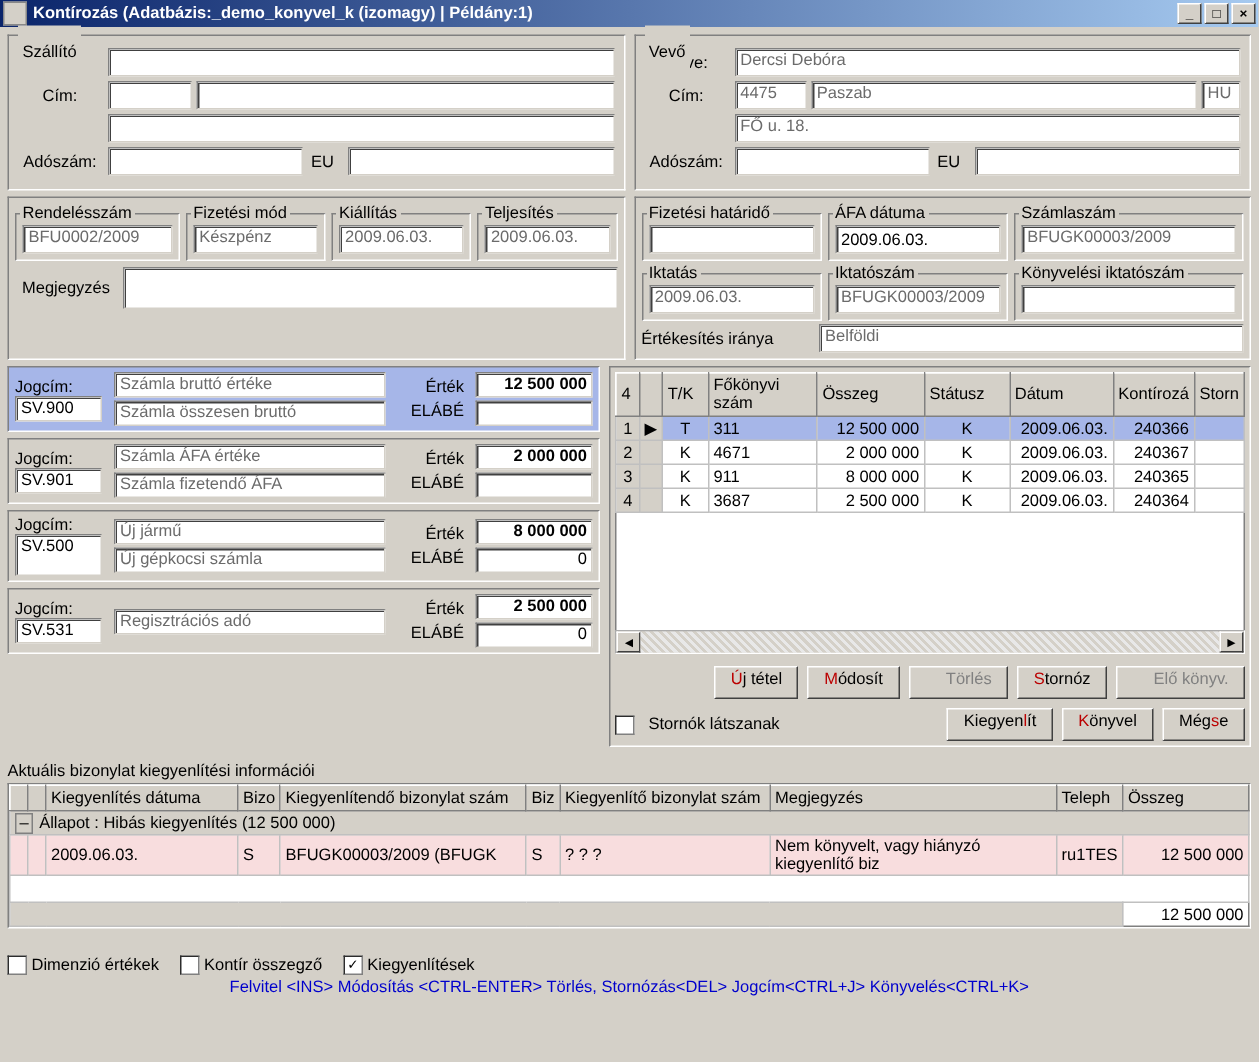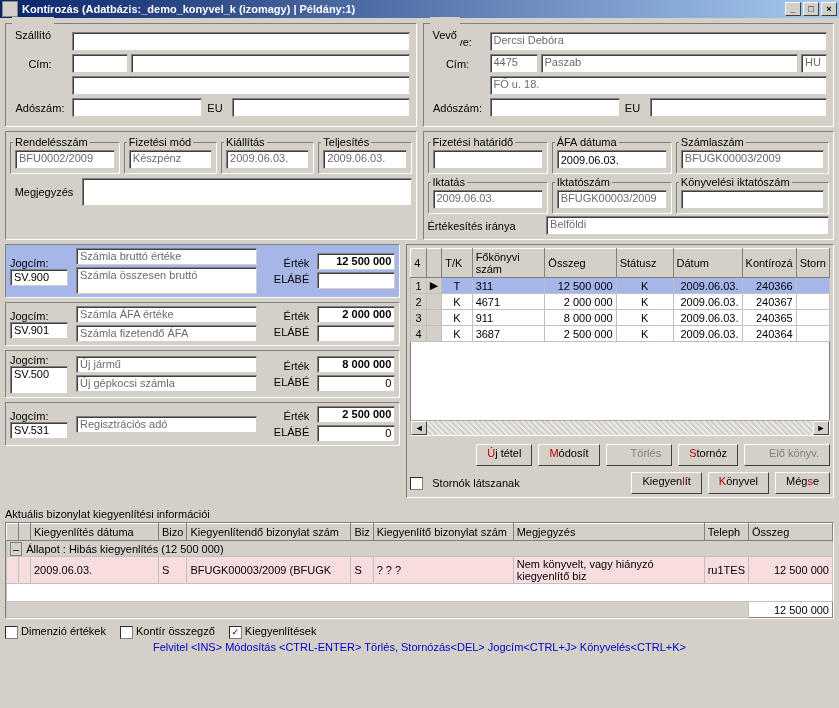--- a/index.html
+++ b/index.html
@@ -178,21 +178,21 @@
 
 <div class="two-col" style="margin-top:4px">
   <div class="col" style="flex:0.97" id="jogpanel">
         <div class="jog sel">
           <div class="jogcol1">
             <div>Jogcím:</div>
             <div class="inp" style="width:58px;height:17px">SV.900</div>
           </div>
           <div class="jogcol2">
             <div class="inp ro" style="height:17px">Számla bruttó értéke</div>
-            <div class="inp ro" style="height:27px;margin-top:2px">Számla összesen bruttó</div>
+            <div class="inp ro" style="height:17px;margin-top:2px">Számla összesen bruttó</div>
           </div>
           <div class="jogcol3">
             <div>Érték</div>
             <div style="margin-top:4px">ELÁBÉ</div>
           </div>
           <div class="jogcol4">
             <div class="inp num" style="height:17px;font-weight:bold">12 500 000</div>
             <div class="inp num" style="height:17px;margin-top:2px"></div>
           </div>
         </div>
@@ -375,20 +375,20 @@
             <td colspan="10" style="height:18px;background:#fff"></td>
           </tr>
       <tr>
             <td colspan="9" style="background:#d4d0c8"></td>
             <td class="num" style="background:#fff;border:1px solid #808080">12 500 000</td>
           </tr>
     </tbody>
   </table>
 </div>
 
-<div style="display:flex;align-items:center;gap:14px;margin-top:6px">
+<div style="display:flex;align-items:center;gap:14px;margin-top:18px">
   <span><span class="cb"></span><span>Dimenzió értékek</span></span>
   <span><span class="cb"></span><span>Kontír összegző</span></span>
   <span><span class="cb checked"></span><span>Kiegyenlítések</span></span>
 </div>
 <div class="hint">Felvitel &lt;INS&gt; Módosítás &lt;CTRL-ENTER&gt; Törlés, Stornózás&lt;DEL&gt; Jogcím&lt;CTRL+J&gt; Könyvelés&lt;CTRL+K&gt;</div>
 
 </div>
 
 </body></html>

